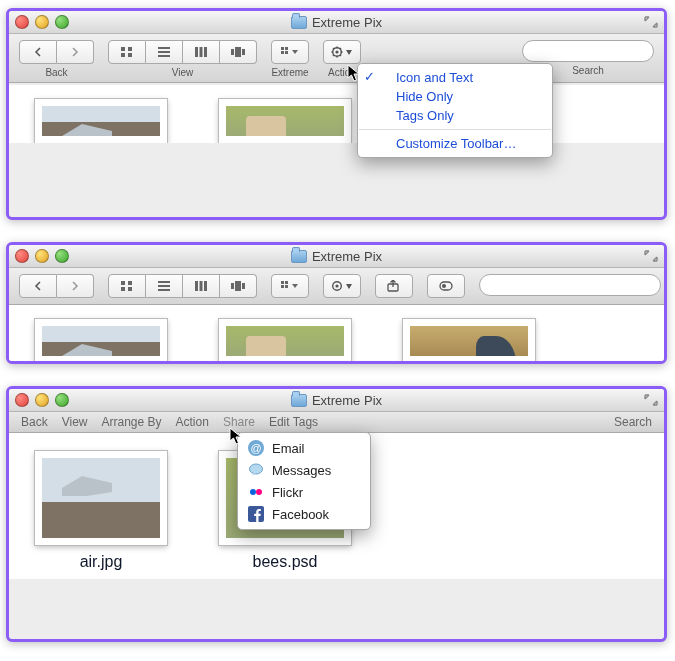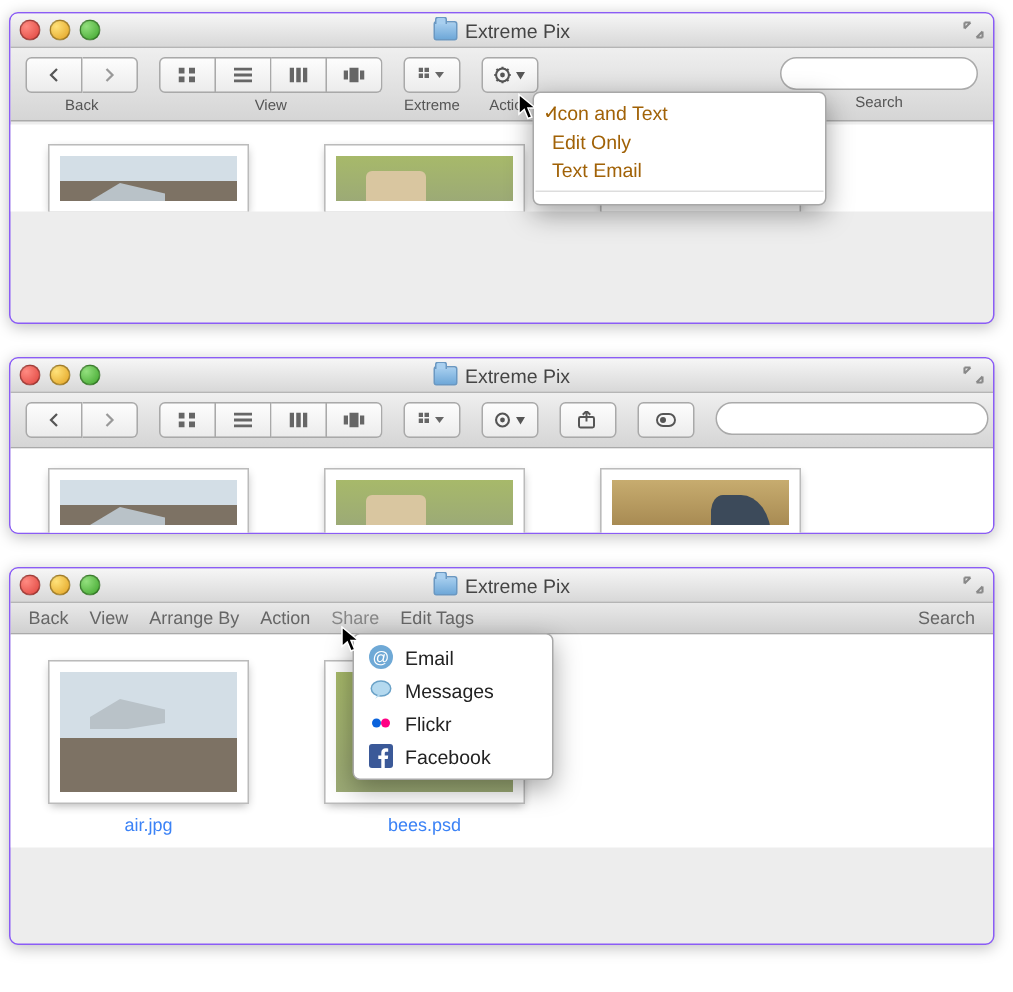--- a/index.html
+++ b/index.html
@@ -7,21 +7,21 @@
     padding: 8px 6px;
     background: #fff;
     font-family: "Lucida Grande", "Helvetica Neue", Arial, sans-serif;
     font-size: 11px;
     color: #333;
     width: 675px;
     box-sizing: border-box;
   }
   .window {
     width: 655px;
-    border: 1px solid #8b5cf6;
+    border: 3px solid #8b5cf6;
     border-radius: 6px;
     box-shadow: 0 2px 10px rgba(0,0,0,0.25);
     background: #ededed;
     overflow: hidden;
     margin-bottom: 22px;
     position: relative;
   }
   .titlebar {
     height: 22px;
     background: linear-gradient(#f6f6f6, #d8d8d8);
@@ -138,22 +138,22 @@
   }
   
   .photo.air { background: linear-gradient(#d3dee6 55%, #7d7264 55%); }
   .photo.air::after { content:""; position:absolute; left:20px; top:18px; width:50px; height:20px; background:#b9c2c8; clip-path: polygon(0 60%, 40% 0, 100% 35%, 100% 80%, 50% 100%, 0 100%);}
   .photo.bees { background: linear-gradient(#a7b96a, #9caa76); }
   .photo.bees::after { content:""; position:absolute; left:20px; top:10px; width:40px; height:60px; background:#d9c6a0; border-radius:4px;}
   .photo.gun { background: linear-gradient(#c7ac6f,#a88b53); }
   .photo.gun::after { content:""; position:absolute; right:12px; top:10px; width:40px; height:55px; background:#3c4a5a; border-radius:20% 50% 30% 20%;}
   .fname {
     margin-top: 8px;
-    font-size: 12px;
-    color: #3b82f6;
+    font-size: 16px;
+    color: #0f172a;
   }
   .search-wrap {
     margin-left: auto;
   }
   .search-input {
     height: 20px;
     width: 100px;
     border-radius: 11px;
     border: 1px solid #aaa;
     background: #fff;
@@ -168,22 +168,22 @@
     position: absolute;
     background: #fff;
     border: 1px solid #a8a8a8;
     border-radius: 5px;
     box-shadow: 0 6px 18px rgba(0,0,0,0.35);
     padding: 4px 0;
     z-index: 50;
   }
   .menu-item {
     font-size: 13px;
-    padding: 2px 16px 2px 12px;
-    color: #a16207;
+    padding: 2px 16px 2px 38px;
+    color: #1d4ed8;
     white-space: nowrap;
     position: relative;
   }
   .menu-item.checked::before {
     content: "✓";
     position: absolute;
     left: 6px;
     top: 1px;
   }
   .menu-sep {
@@ -355,23 +355,24 @@
             </svg>
           <input class="search-input" placeholder="" style="">
         </div>
       </div>
       <div class="tool-label">Search</div>
     </div>
   </div>
 
   <div class="menu" style="left:348px; top:52px; width:194px;">
     <div class="menu-item checked">Icon and Text</div>
-    <div class="menu-item">Edit Only</div>
-    <div class="menu-item">Text Email</div>
+    <div class="menu-item">Hide Only</div>
+    <div class="menu-item">Tags Only</div>
     <div class="menu-sep"></div>
+    <div class="menu-item">Customize Toolbar…</div>
   </div>
   <svg class="cursor" style="left:338px; top:53px;" width="16" height="20" viewBox="0 0 16 20">
     <path d="M1 1 L1 14 L4.5 11 L7 17 L9.5 16 L7 10 L12 10 Z" fill="#000" stroke="#fff" stroke-width="1"></path>
   </svg>
 
   <div class="content thin" style="margin-top:2px;">
     <div class="thumb">
         <div class="photo air"></div>
       </div>
     <div class="thumb">

